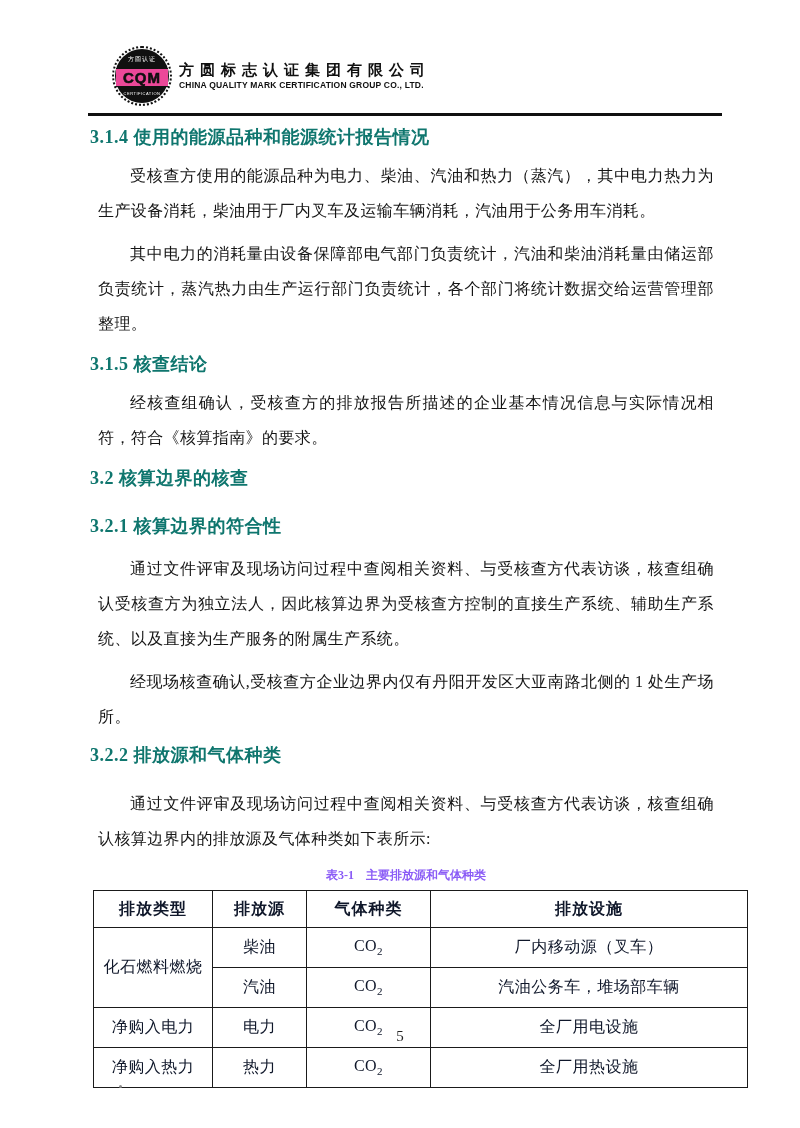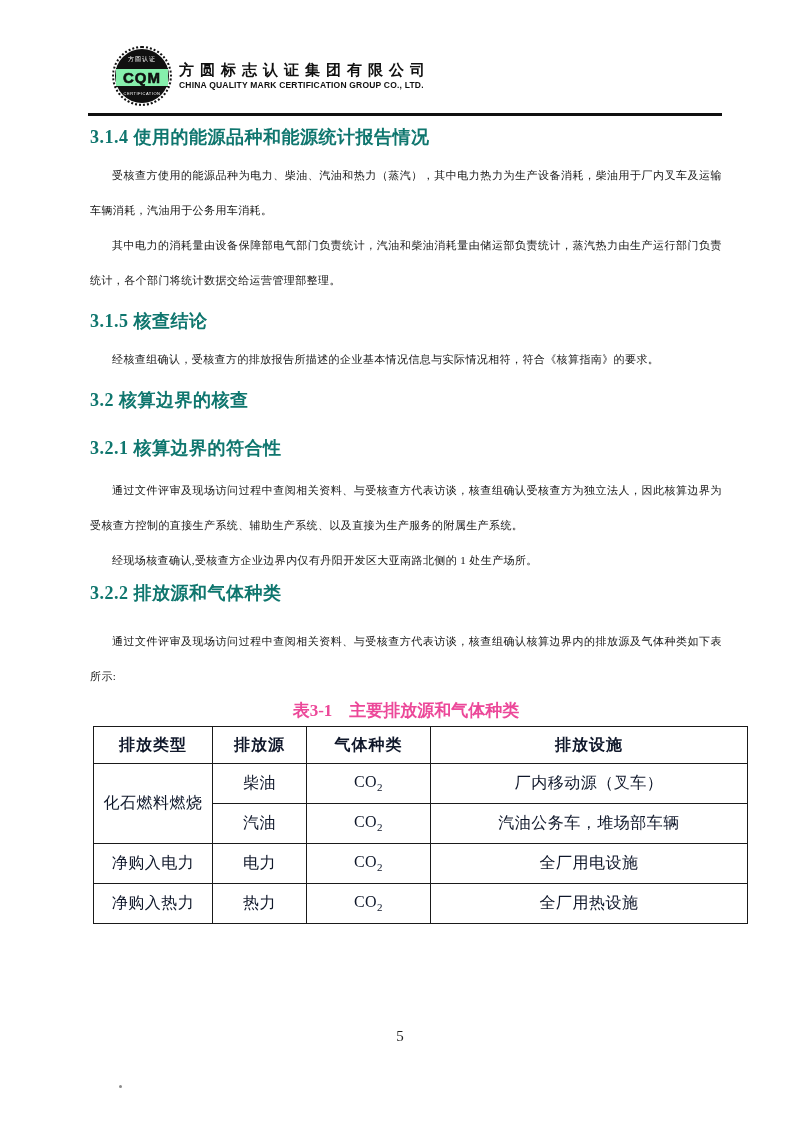--- a/index.html
+++ b/index.html
@@ -36,21 +36,21 @@
   .logo-arc-top{
     position:absolute;top:6px;left:0;right:0;
     text-align:center;
     color:#ffffff;
     font-size:6px;
     letter-spacing:1px;
     font-family:"Liberation Sans","DejaVu Sans",sans-serif;
   }
   .logo-band{
     position:absolute;top:19px;left:1px;right:1px;height:17px;
-    background:#86efac;
+    background:#ec4899;
     border-top:1px solid #101010;
     border-bottom:1px solid #101010;
     display:flex;align-items:center;justify-content:center;
   }
   .logo-band span{
     font-family:"Liberation Sans","DejaVu Sans",sans-serif;
     font-weight:bold;
     font-size:15px;
     letter-spacing:1px;
     color:#101010;
@@ -97,38 +97,38 @@
     margin:0;
     color:#0f766e;
     letter-spacing:0.5px;
   }
   .h314{margin-top:4px;}
   .h315{margin-top:10px;}
   .h32{margin-top:10px;}
   .h321{margin-top:22px;}
   .h322{margin-top:2px;}
   .body-para{
-    font-size:11px;
+    font-size:16px;
     line-height:35px;
-    margin:0;
+    margin:8px;
     text-align:justify;
     text-indent:2em;
     letter-spacing:0.4px;
   }
   .p-after-heading{margin-top:8px;}
   .p-gap-lg{margin-top:12px;}
   .p322{margin-top:18px;}
   
   .table-caption{
     margin-top:6px;
     text-align:center;
     font-weight:bold;
-    font-size:17px;
+    font-size:12px;
     line-height:22px;
-    color:#ec4899;
+    color:#8b5cf6;
   }
   table.emission-table{
     border-collapse:collapse;
     margin-left:3px;
     margin-top:4px;
     width:618px;
     table-layout:fixed;
   }
   .emission-table th,.emission-table td{
     border:1px solid #1a1a1a;

